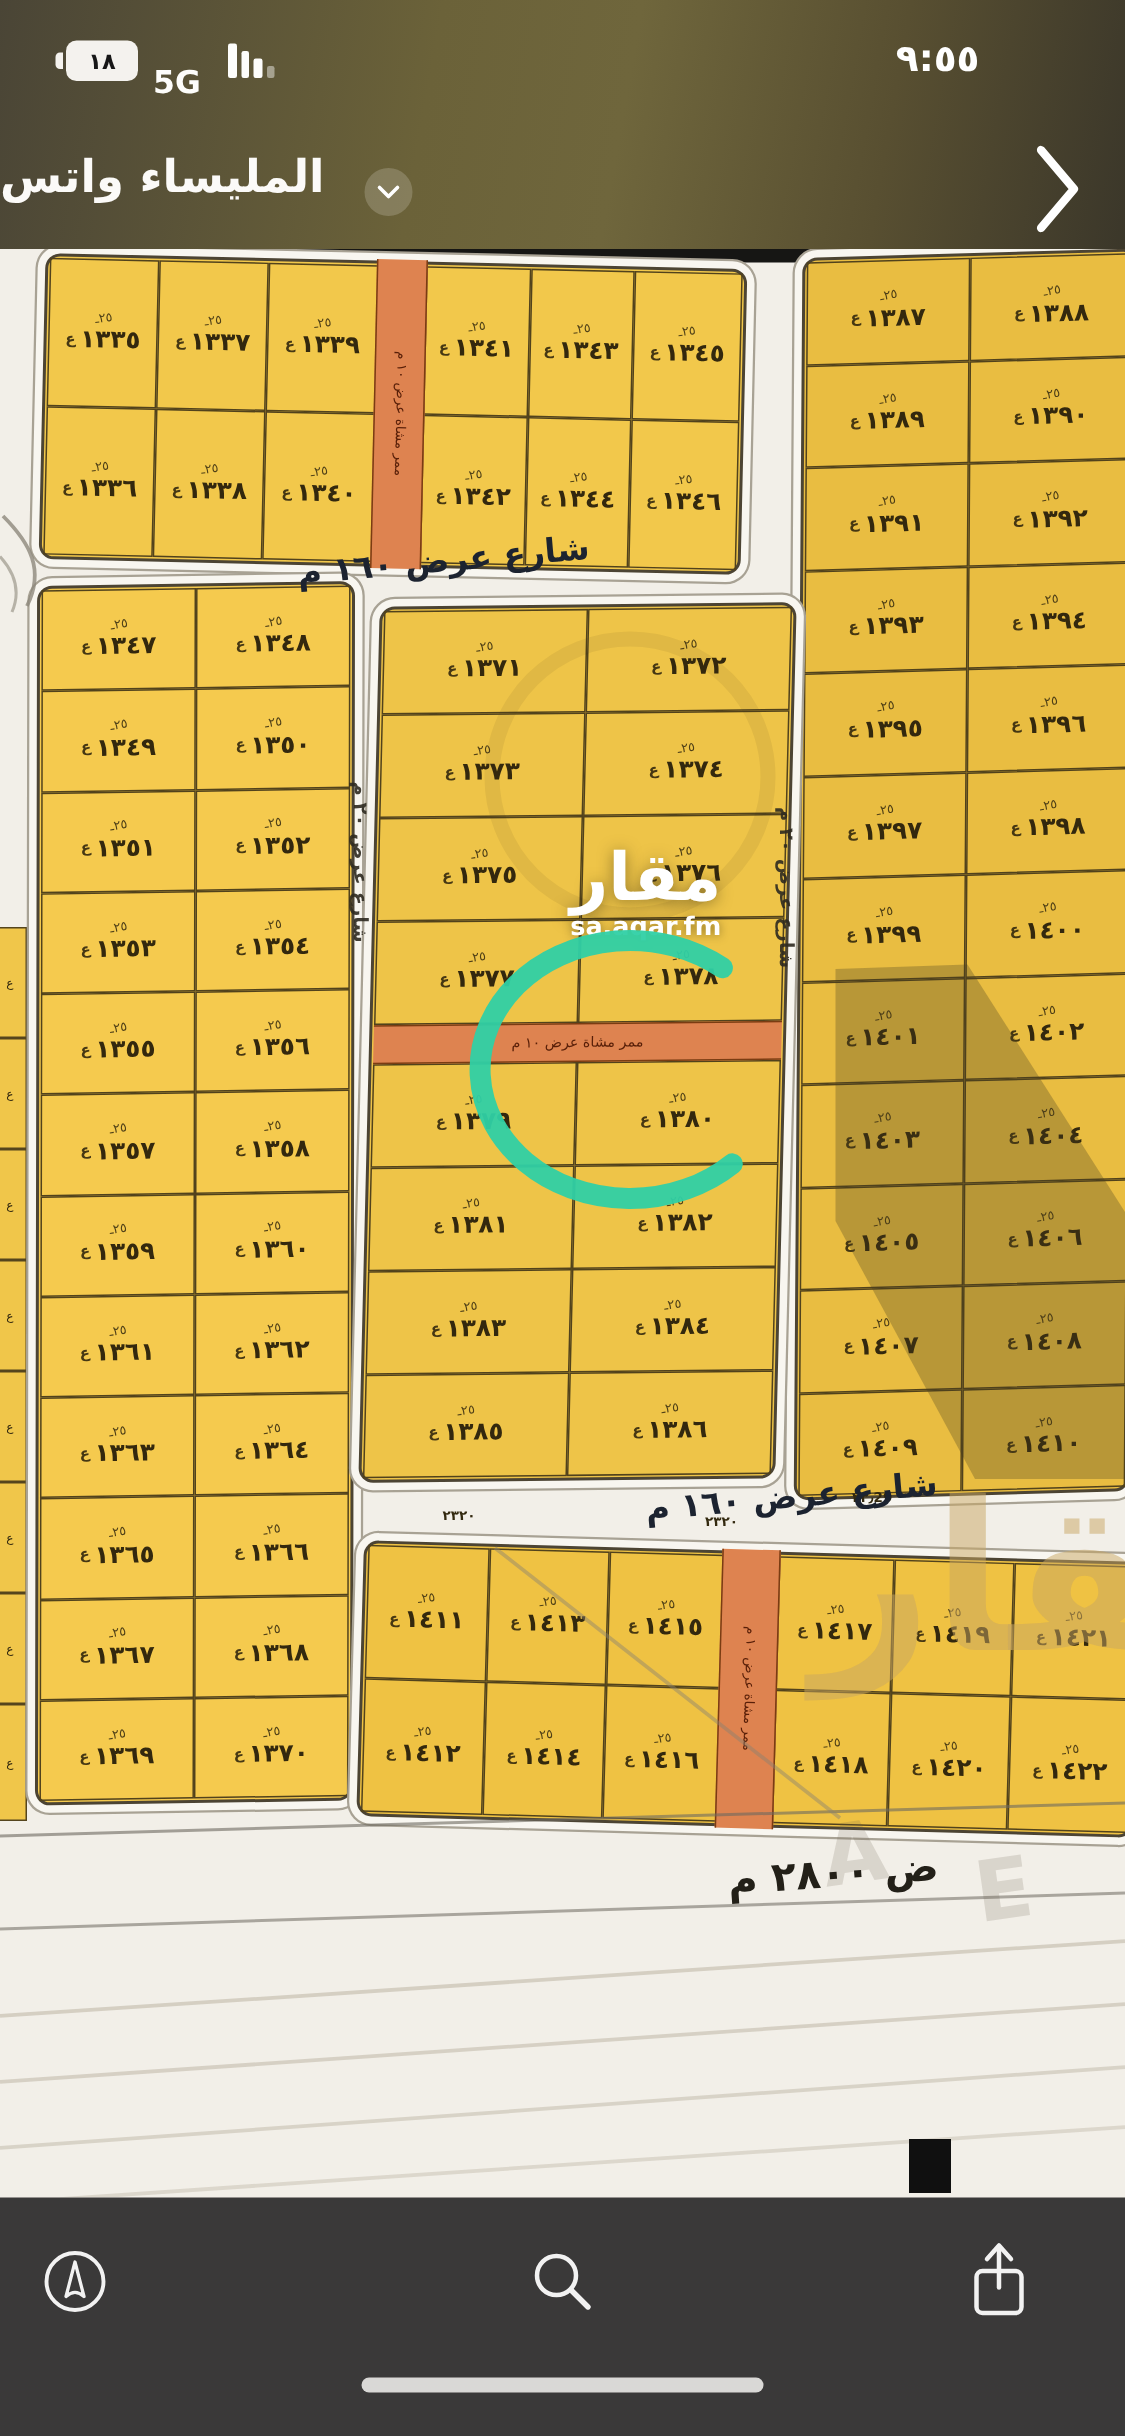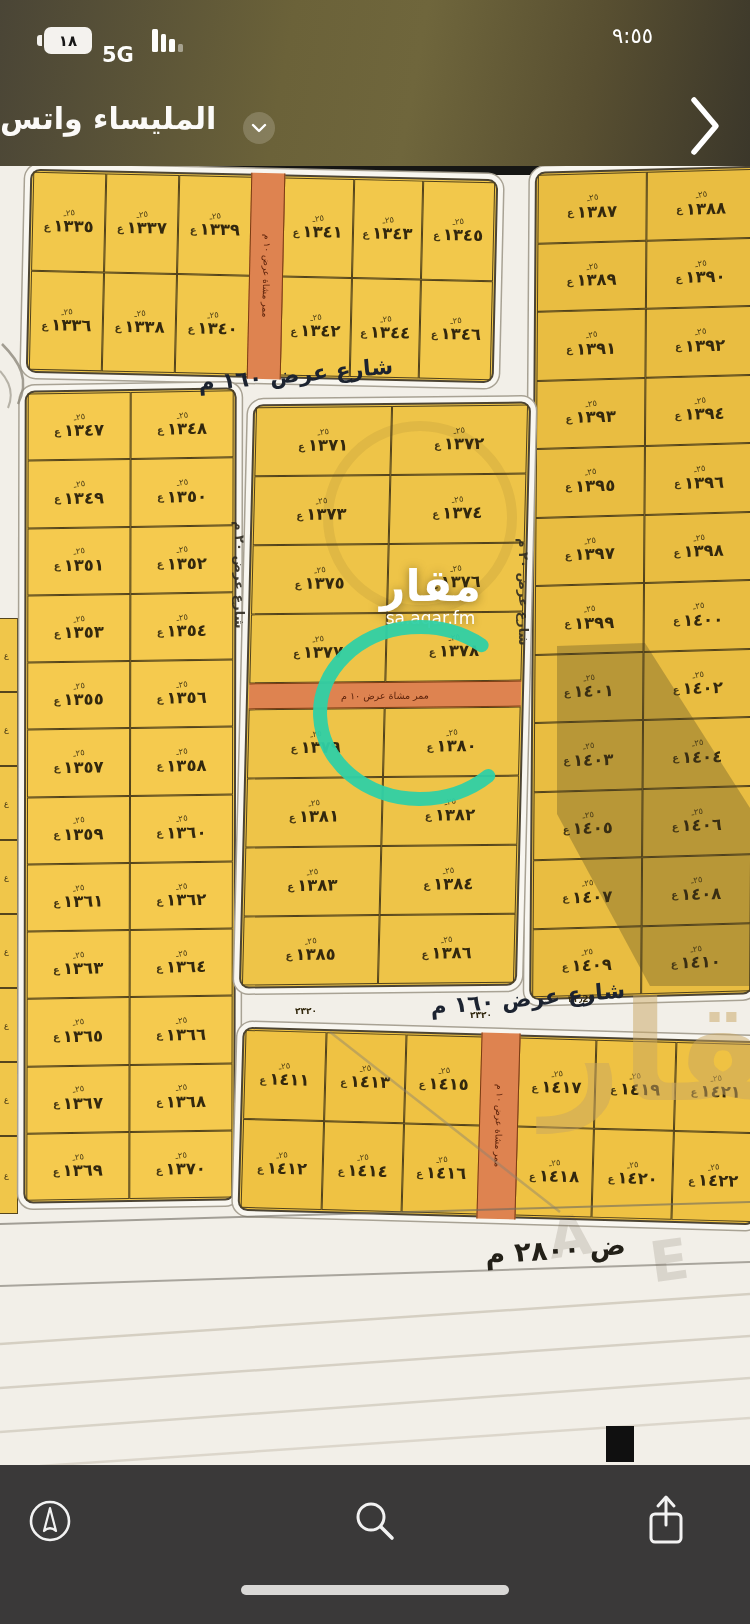--- a/index.html
+++ b/index.html
@@ -17,21 +17,21 @@
   .battery{
     position:absolute;left:44px;top:27px;width:48px;height:27px;background:#f4f2ee;border-radius:7px;
     color:#171717;font-size:15px;font-weight:700;display:flex;align-items:center;justify-content:center;
   }
   .battery:before{content:"";position:absolute;left:-7px;top:8px;width:5px;height:11px;background:#f4f2ee;border-radius:3px 0 0 3px;}
   .network{position:absolute;left:102px;top:27px;font-size:21px;font-weight:700;color:#fdfdfb;margin-top:16px;}
   .sigbars{position:absolute;left:152px;top:28px;display:flex;align-items:flex-end;gap:3px;height:24px;}
   .sigbars i{display:block;width:5.5px;background:#fdfdfb;border-radius:1.5px;}
   .sigbars i:nth-child(1){height:23px}.sigbars i:nth-child(2){height:18px}
   .sigbars i:nth-child(3){height:13px}.sigbars i:nth-child(4){height:8px;opacity:.45}
-  .clock{position:absolute;right:97px;top:24px;font-size:21px;font-weight:400;letter-spacing:1px;margin-left:31px;}
+  .clock{position:absolute;right:97px;top:24px;font-size:25px;font-weight:700;letter-spacing:1px;margin-left:31px;}
   .hdr-title{
     position:absolute;left:0;right:0;top:101px;text-align:left;
     font-size:30px;font-weight:600;color:#fbfaf8;direction:rtl;
   }
   .hdr-chevcircle{
     position:absolute;left:243px;top:112px;width:32px;height:32px;border-radius:50%;
     background:rgba(230,228,220,.22);display:flex;align-items:center;justify-content:center;
   }
   .hdr-chevcircle svg{display:block}
   .back-btn{position:absolute;right:26px;top:94px;width:38px;height:64px;}
@@ -71,21 +71,21 @@
     position:absolute;z-index:40;direction:rtl;white-space:nowrap;
     font-weight:700;color:#1c2330;font-size:22px;letter-spacing:.5px;
   }
   .street-label.vert{font-size:13px;color:#2e2a20;transform-origin:top left;font-weight:700;opacity:.9;}
   .street-label.partial{font-size:27px;color:#232018;}
   .micro{position:absolute;z-index:14;font-size:9px;font-weight:700;color:#33290f;direction:rtl;white-space:nowrap;}
   .edge-frag{position:absolute;left:-5px;width:21px;background:#f0c64a;border:1.6px solid #55451d;z-index:6;
     display:flex;align-items:center;justify-content:center;font-size:8px;color:#33290f;}
   .wm-center{position:absolute;left:348px;top:398px;width:165px;text-align:center;z-index:42;color:#fff;}
   .wm-center .brand{font-size:44px;font-weight:700;line-height:1;text-shadow:0 1px 10px rgba(55,45,15,.5);}
-  .wm-center .site{font-size:17px;font-weight:400;margin-top:0;text-shadow:0 1px 6px rgba(55,45,15,.5);}
+  .wm-center .site{font-size:17px;font-weight:700;margin-top:0;text-shadow:0 1px 6px rgba(55,45,15,.5);}
   .wm-ghost{
     position:absolute;left:542px;top:818px;z-index:18;font-size:138px;font-weight:700;line-height:1;
     color:rgba(199,166,98,.5);white-space:nowrap;
   }
   .ghost-letter{position:absolute;z-index:17;font-size:56px;font-weight:700;color:rgba(105,95,75,.18);transform:rotate(-8deg);}
   .overlay-svg{position:absolute;left:0;top:0;z-index:45;pointer-events:none;}
   .under-svg{position:absolute;left:0;top:0;z-index:16;pointer-events:none;}
   .blackmark{position:absolute;left:606px;top:1260px;width:28px;height:36px;background:#101010;z-index:22;}
   
   .toolbar{

